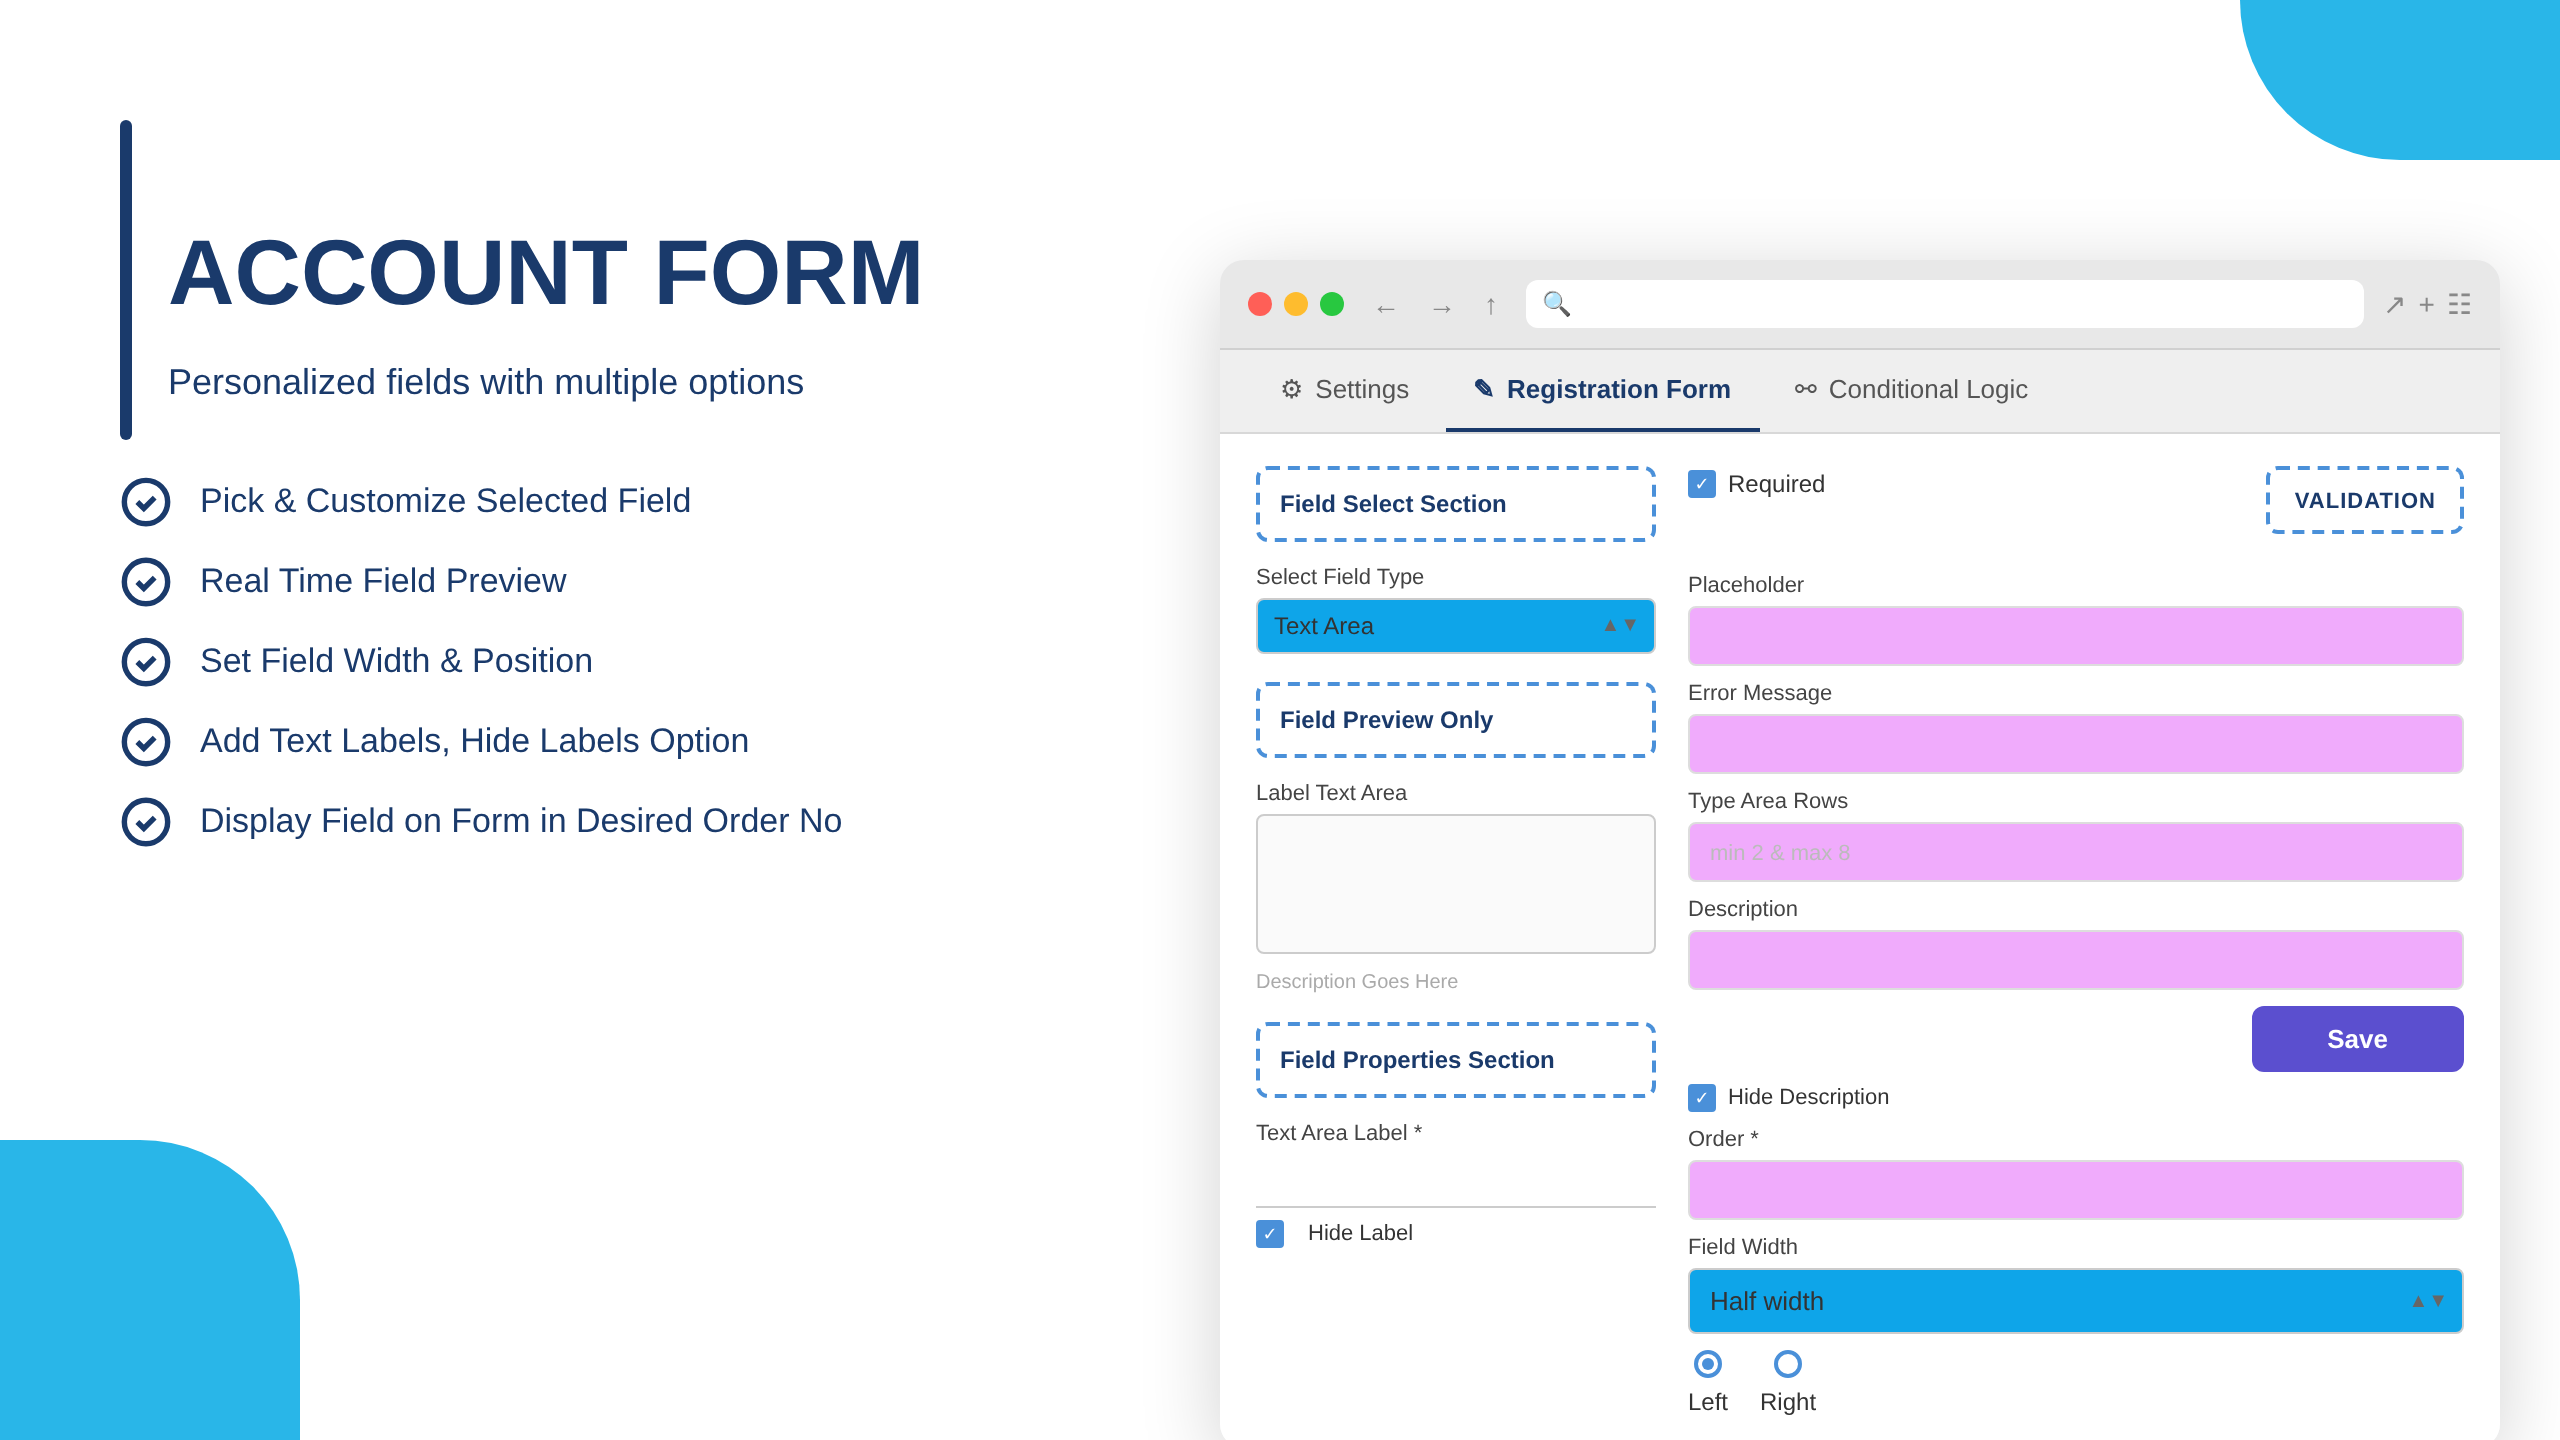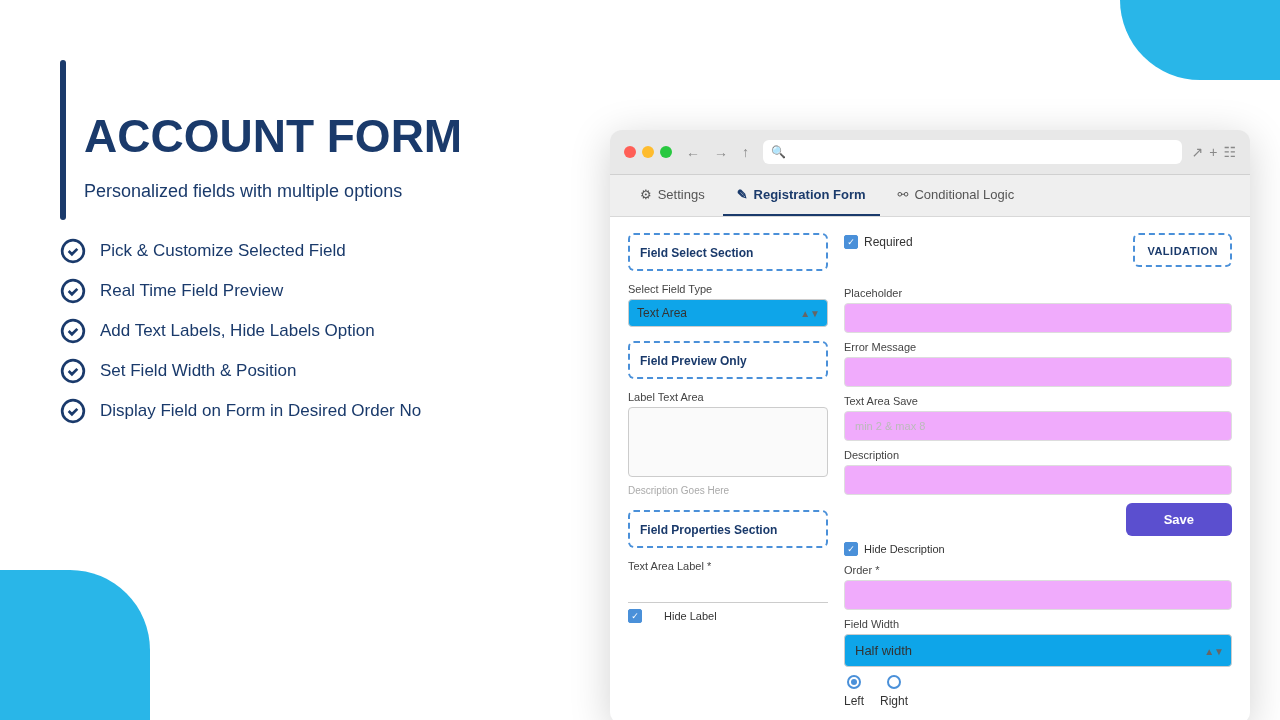--- a/index.html
+++ b/index.html
@@ -251,21 +251,21 @@
       padding: 6px 8px;
       border: 0;
       border-bottom: 1px solid #ccc;
       font-size: 12px;
       color: #333;
       margin-bottom: 6px;
     }
     .checkbox-row {
       display: flex;
       align-items: center;
-      gap: 22px;
+      gap: 12px;
       font-size: 11px;
       color: #333;
     }
     .checkbox-custom {
       width: 14px;
       height: 14px;
       border: 1px solid #4a90d9;
       border-radius: 2px;
       background: #4a90d9;
       display: flex;
@@ -424,28 +424,28 @@
           <circle cx="12" cy="12" r="10"></circle>
           <path d="M8 12l3 3 5-5"></path>
         </svg>
       <span>Real Time Field Preview</span>
     </li>
     <li class="feature-item">
       <svg class="check-icon" viewBox="0 0 24 24" fill="none" stroke="currentColor" stroke-width="2.5">
           <circle cx="12" cy="12" r="10"></circle>
           <path d="M8 12l3 3 5-5"></path>
         </svg>
-      <span>Add Text Labels, Hide Labels Option</span>
+      <span>Set Field Width &amp; Position</span>
     </li>
     <li class="feature-item">
       <svg class="check-icon" viewBox="0 0 24 24" fill="none" stroke="currentColor" stroke-width="2.5">
           <circle cx="12" cy="12" r="10"></circle>
           <path d="M8 12l3 3 5-5"></path>
         </svg>
-      <span>Set Field Width &amp; Position</span>
+      <span>Add Text Labels, Hide Labels Option</span>
     </li>
     <li class="feature-item">
       <svg class="check-icon" viewBox="0 0 24 24" fill="none" stroke="currentColor" stroke-width="2.5">
           <circle cx="12" cy="12" r="10"></circle>
           <path d="M8 12l3 3 5-5"></path>
         </svg>
       <span>Display Field on Form in Desired Order No</span>
     </li>
   </ul>
 </div>
@@ -538,21 +538,21 @@
           <span>Required</span>
         </div>
       </div>
 
       <div class="right-field-label">Placeholder</div>
       <input type="text" class="right-input" value="" style="">
 
       <div class="right-field-label">Error Message</div>
       <input type="text" class="right-input" value="" style="">
 
-      <div class="right-field-label">Text Area Save</div>
+      <div class="right-field-label">Type Area Rows</div>
       <input type="text" class="right-input" value="" placeholder="min 2 &amp; max 8" style="">
 
       <div class="right-field-label">Description</div>
       <input type="text" class="right-input" value="" style="">
 
       <div class="clearfix">
         <button class="save-btn">Save</button>
       </div>
 
       <div class="hide-desc-row">

